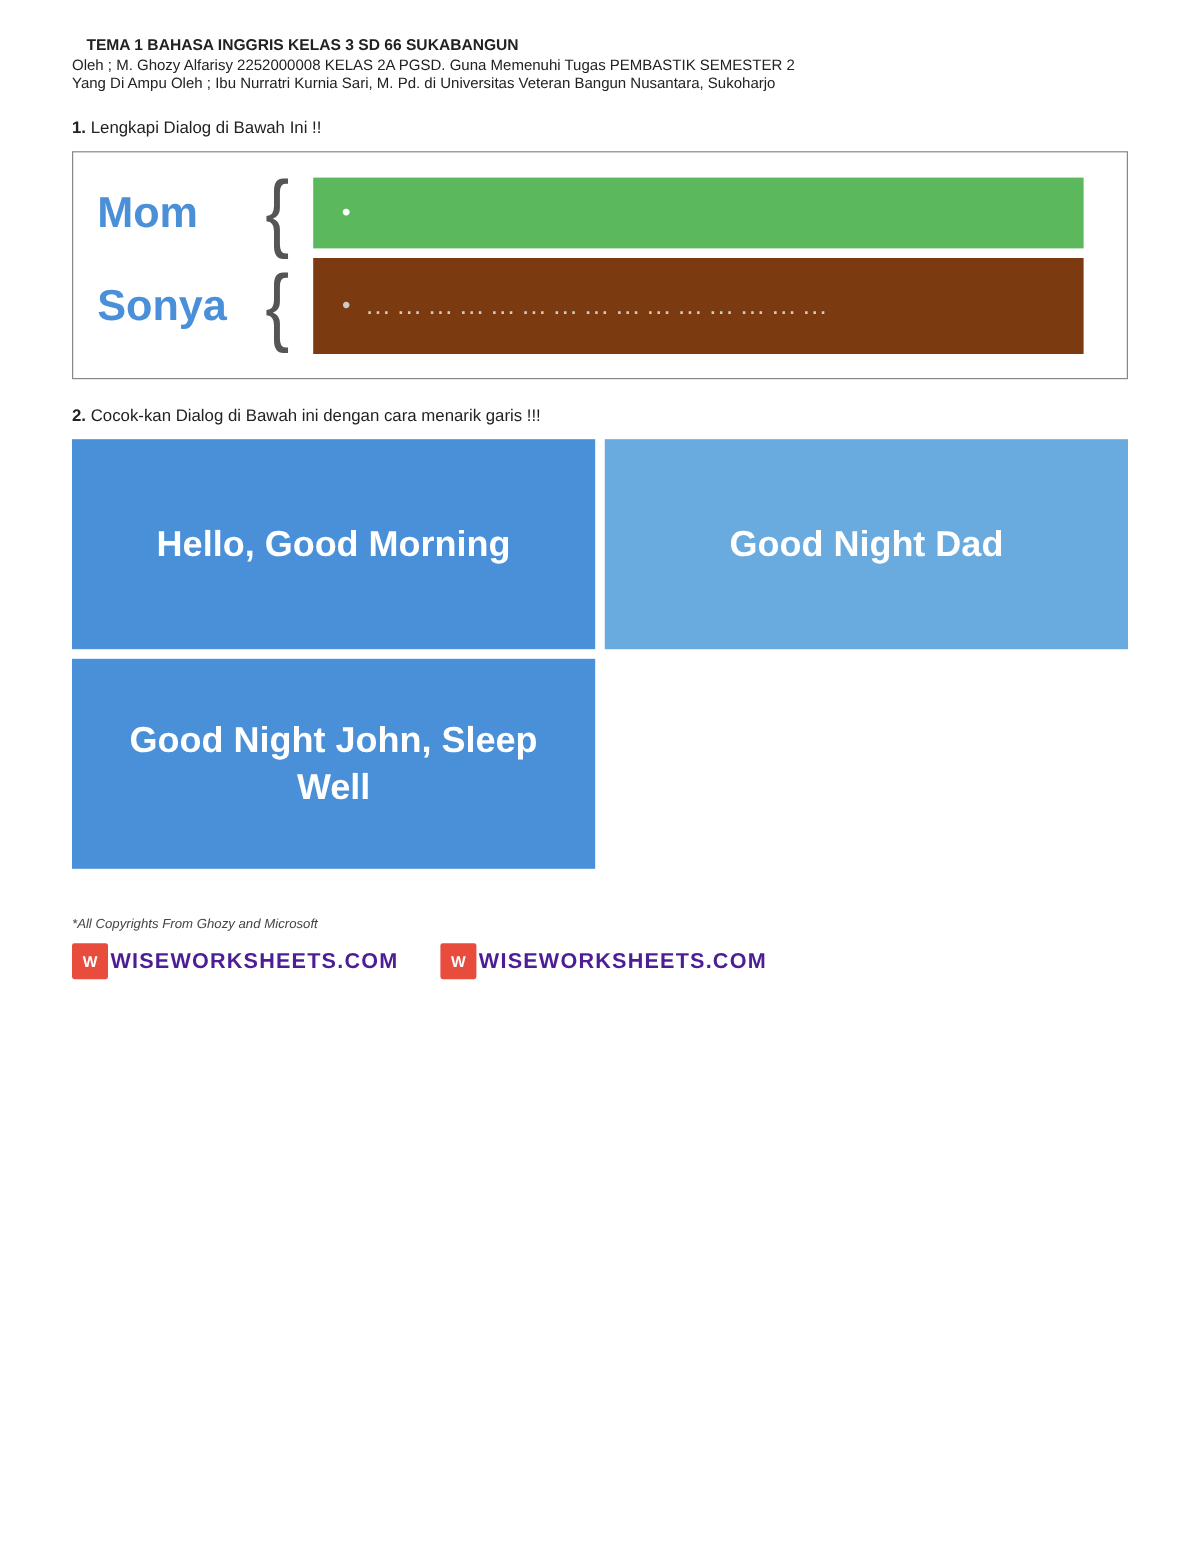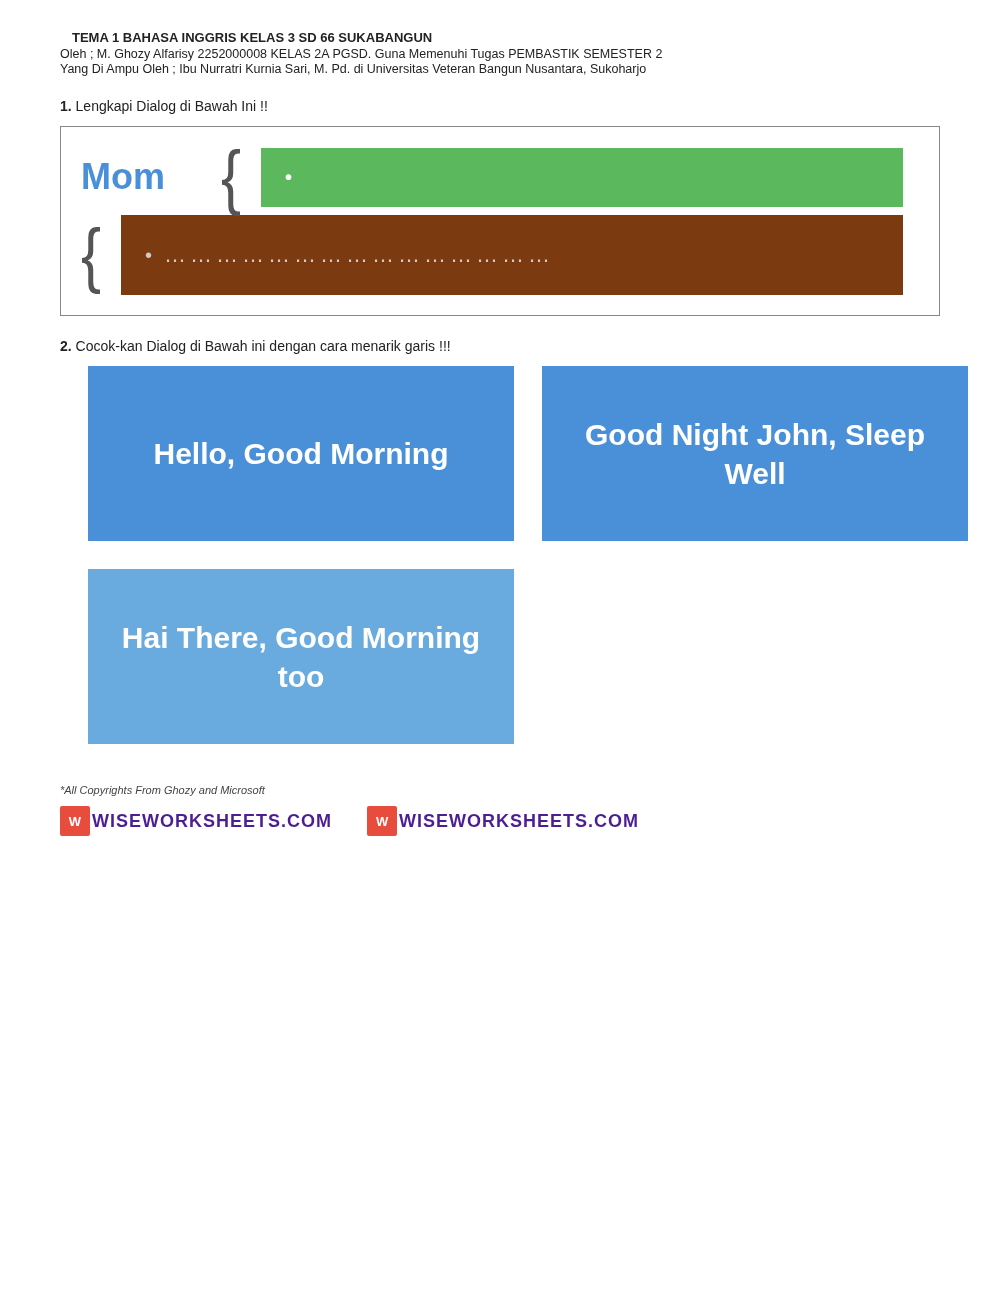--- a/index.html
+++ b/index.html
@@ -113,24 +113,23 @@
     }
 
     .divider-row {
       height: 8px;
     }
 
     
     .q2-grid {
       display: grid;
       grid-template-columns: 1fr 1fr;
-      gap: 28px;
+      gap: 8px;
       width: 100%;
       margin-top: 8px;
-      margin-left: 28px;
     }
 
     .q2-card {
       background: #4a90d9;
       color: #fff;
       font-size: 30px;
       font-weight: bold;
       padding: 30px 24px;
       min-height: 175px;
       display: flex;
@@ -214,20 +213,21 @@
     <div class="dialog-content">
       <div class="dialog-green">
         <span class="dot-bullet">•</span>
       </div>
     </div>
   </div>
 
   <div class="divider-row"></div>
 
   <div class="dialog-row">
+    <div class="dialog-name">Sonya</div>
     <div class="brace-container">
       <span class="brace">{</span>
     </div>
     <div class="dialog-content">
       <div class="dialog-brown">
         <span class="dot-bullet" style="color:#ccc;">•</span>
         <span class="dot-line">………………………………………</span>
       </div>
     </div>
   </div>
@@ -235,25 +235,25 @@
 
 <div class="section-label">
   <strong>2.</strong>
   <span> </span><span>Cocok-kan Dialog di Bawah ini dengan cara menarik garis !!!</span>
 </div>
 
 <div class="q2-grid">
   <div class="q2-card">
     <span>Hello, Good Morning</span>
   </div>
+  <div class="q2-card lighter">
+    <span>Good Night Dad</span>
+  </div>
   <div class="q2-card">
     <span>Good Night John, Sleep Well</span>
-  </div>
-  <div class="q2-card lighter">
-    <span>Hai There, Good Morning too</span>
   </div>
 </div>
 
 <div class="footer-copy">*All Copyrights From Ghozy and Microsoft</div>
 
 <div class="footer-brand">
   <div class="brand-block">
     <div class="brand-icon">W</div>
     <span class="brand-text">WISEWORKSHEETS.COM</span>
   </div>

